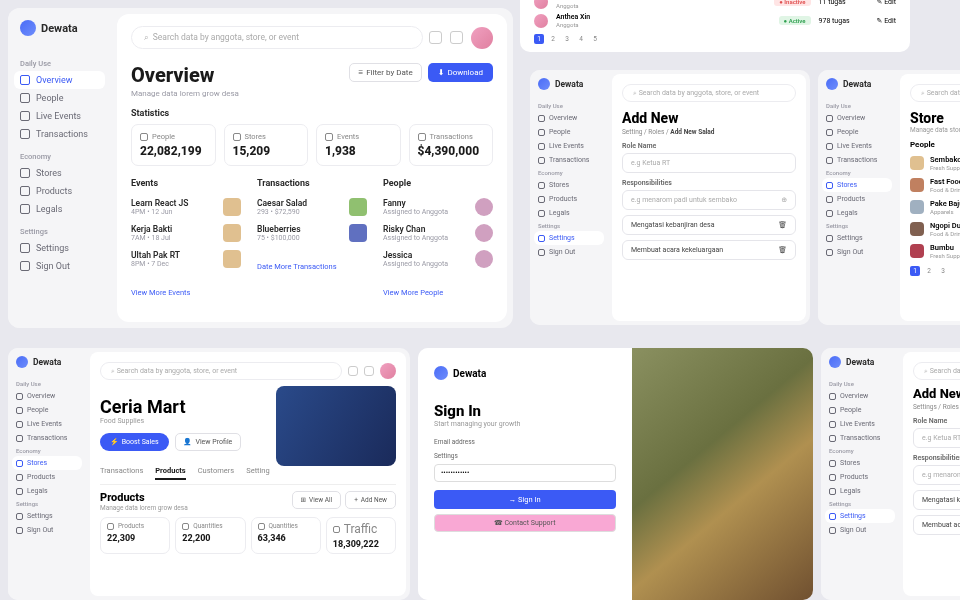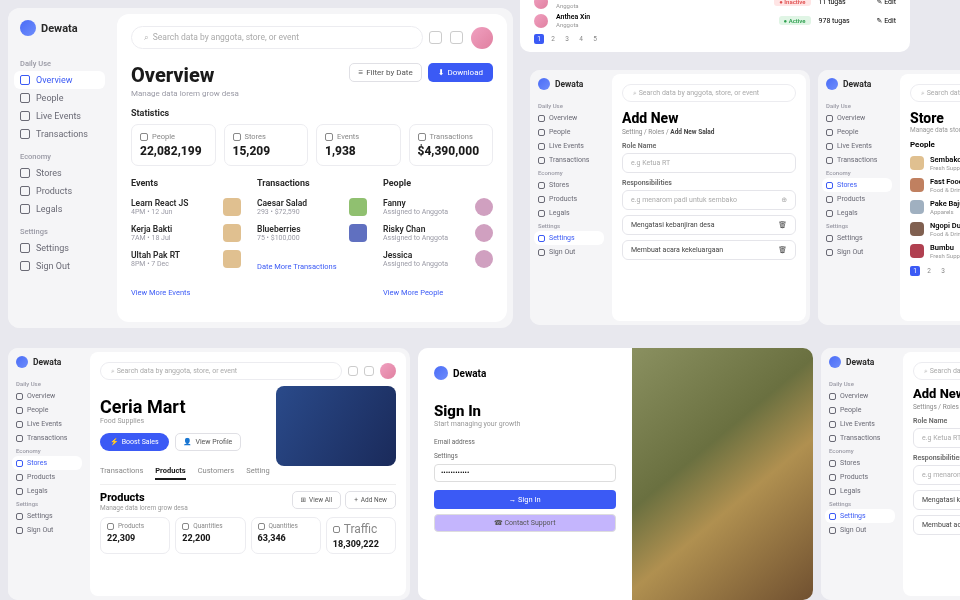--- a/index.html
+++ b/index.html
@@ -88,21 +88,21 @@
 
 .panel-signin{top:348px;left:418px;width:395px;height:252px;display:flex}
 .signin-left{flex:1;padding:18px 16px;background:#fff}
 .signin-right{flex:1;background:linear-gradient(140deg,#8a9060 0%,#6a7040 40%,#b09050 60%,#705030 100%)}
 .si-logo{display:flex;align-items:center;gap:5px;font-weight:700;font-size:10px;margin-bottom:22px}
 .si-title{font-size:15px;font-weight:800}
 .si-sub{font-size:7px;color:#999;margin-bottom:10px}
 .si-label{font-size:6.5px;color:#666;margin-top:6px}
 .si-input{width:100%;border:1px solid #ddd;border-radius:4px;padding:4px 6px;font-size:7px;margin-top:2px}
 .btn-signin{width:100%;background:#3b5af5;color:#fff;border:none;padding:5px;border-radius:4px;font-size:7.5px;margin-top:8px}
-.btn-support{width:100%;background:#c4b5fd;border:1px solid #ddd;padding:4px;border-radius:4px;font-size:7px;margin-top:5px;color:#555}
+.btn-support{width:100%;background:#f9a8d4;border:1px solid #ddd;padding:4px;border-radius:4px;font-size:7px;margin-top:5px;color:#555}
 
 
 .panel-addnew2{top:348px;left:821px;width:200px;height:252px}
 
 
 .frag-side{position:absolute;top:-4px;left:521px;width:60px;font-size:6.5px;color:#888}
 .frag-side div{padding:2px 6px}
 </style>
 </head>
 <body>

